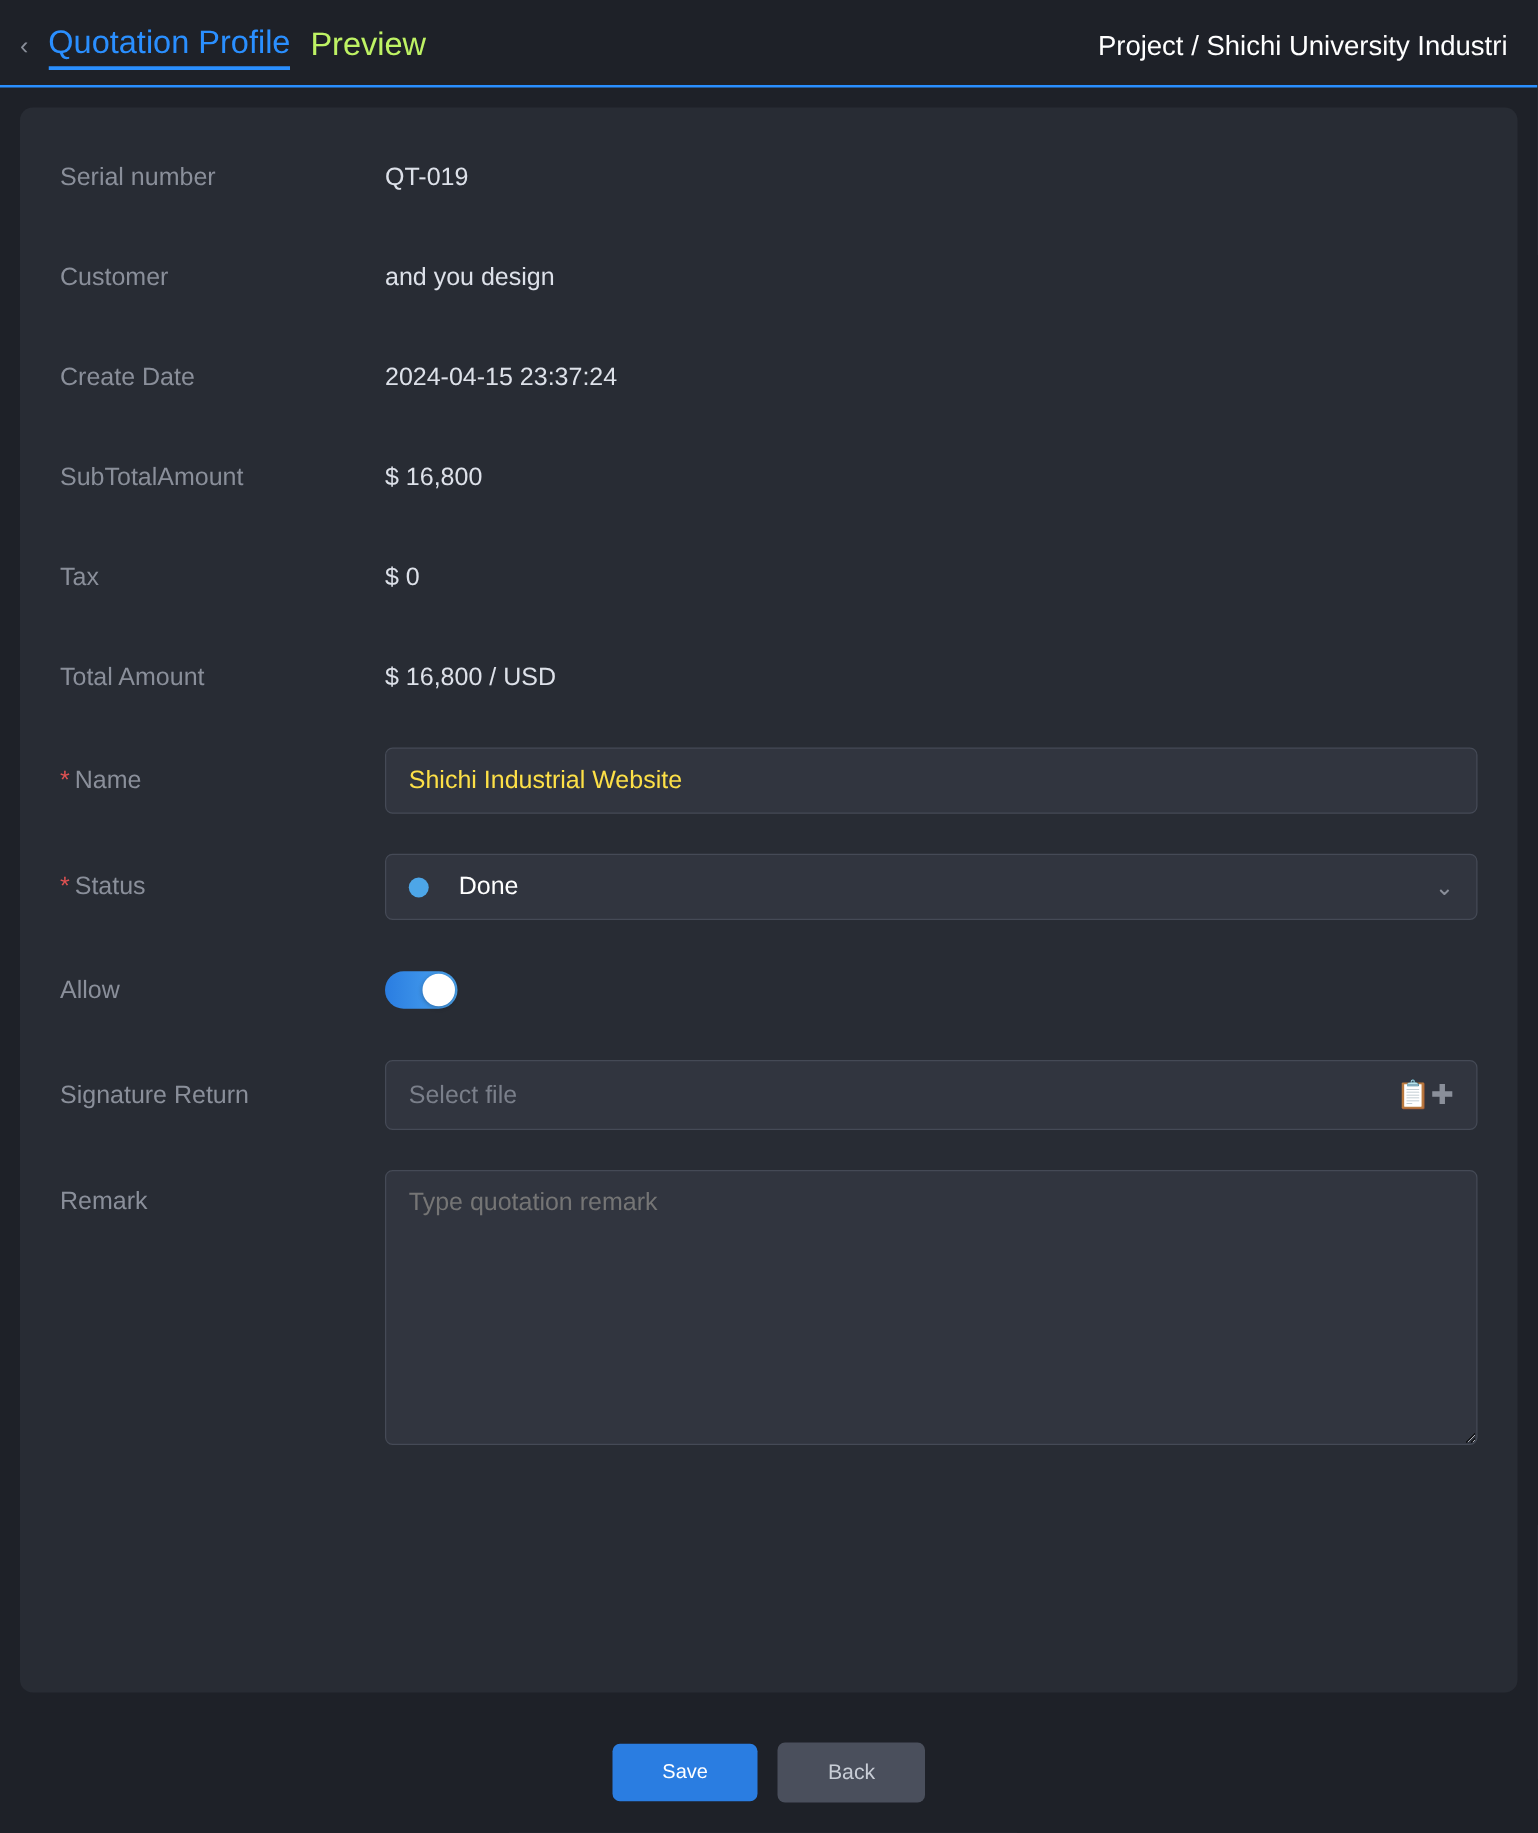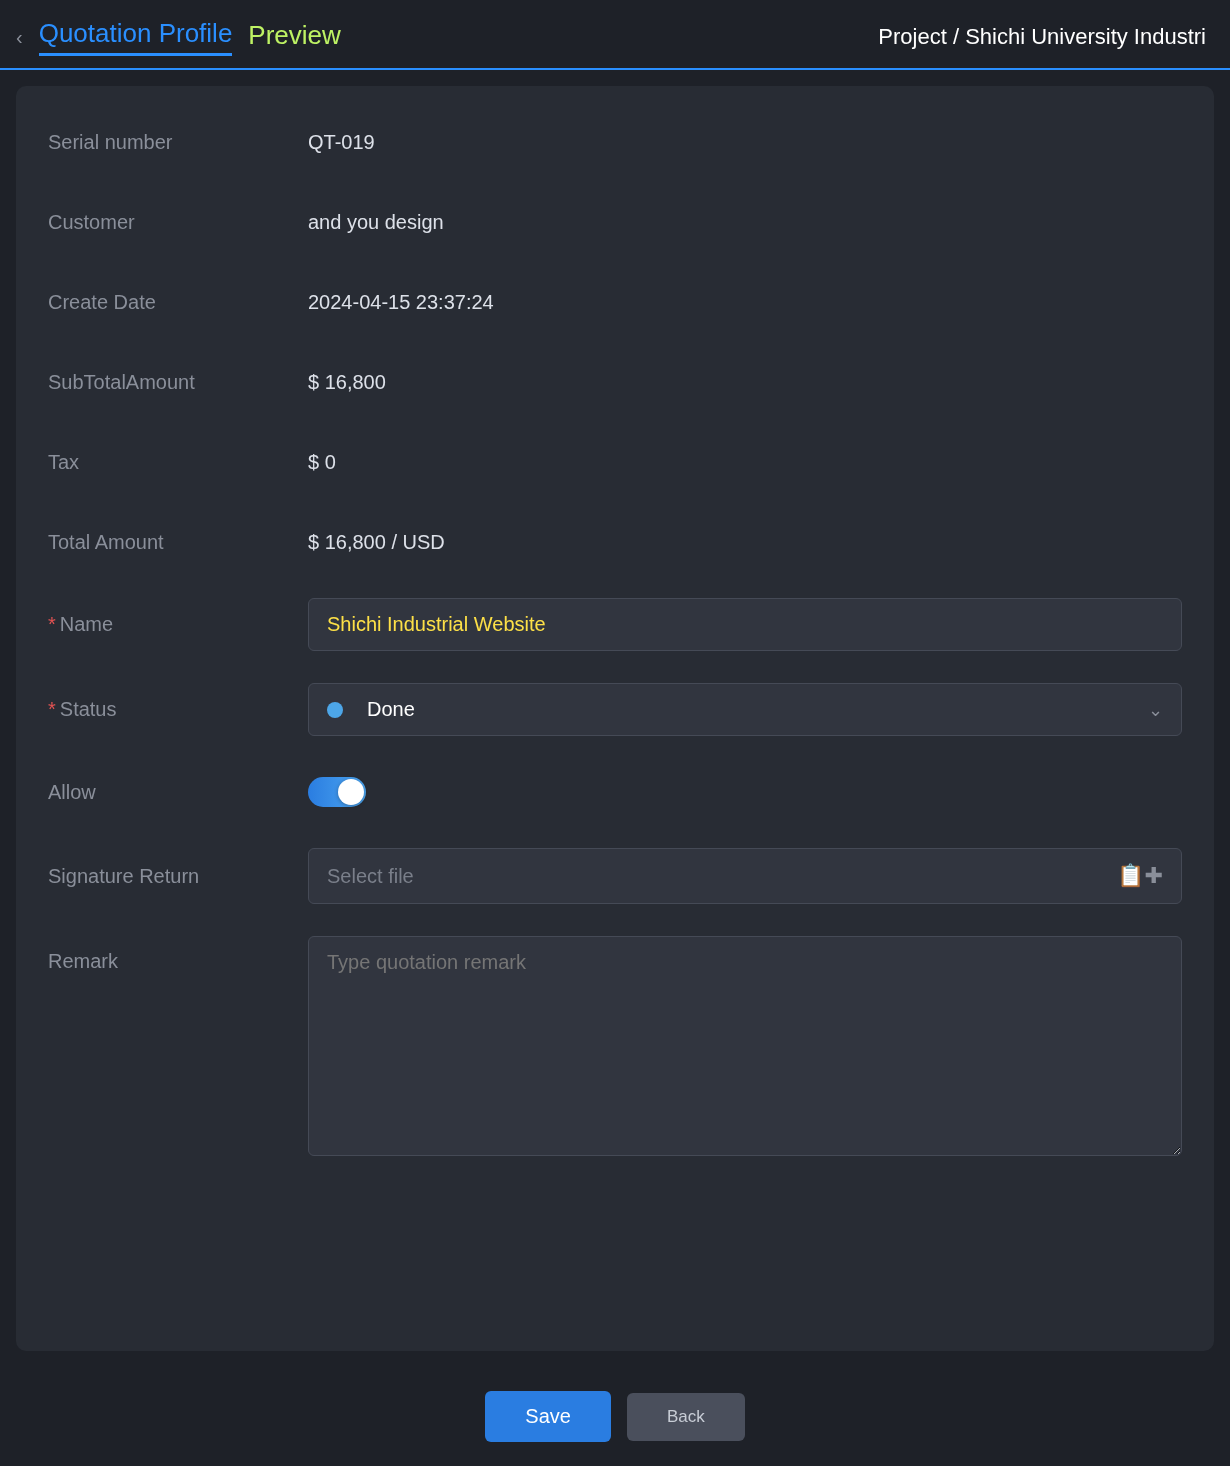--- a/index.html
+++ b/index.html
@@ -227,21 +227,21 @@
       padding: 24px;
       background-color: #1e2128;
     }
 
     .btn-save {
       background-color: #2a7de1;
       color: #ffffff;
       border: none;
       border-radius: 6px;
       padding: 14px 40px;
-      font-size: 20px;
+      font-size: 16px;
       font-weight: 500;
       cursor: pointer;
     }
 
     .btn-back {
       background-color: #4a4f5c;
       color: #c8cdd6;
       border: none;
       border-radius: 6px;
       padding: 14px 40px;

